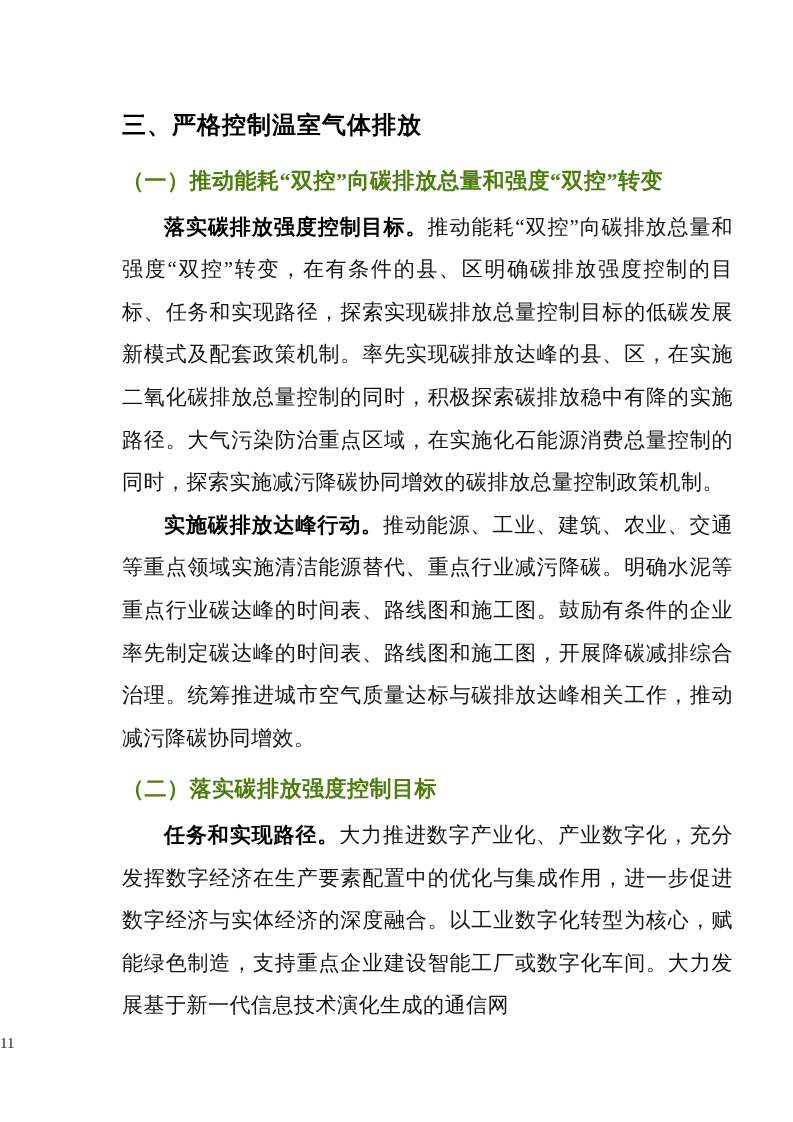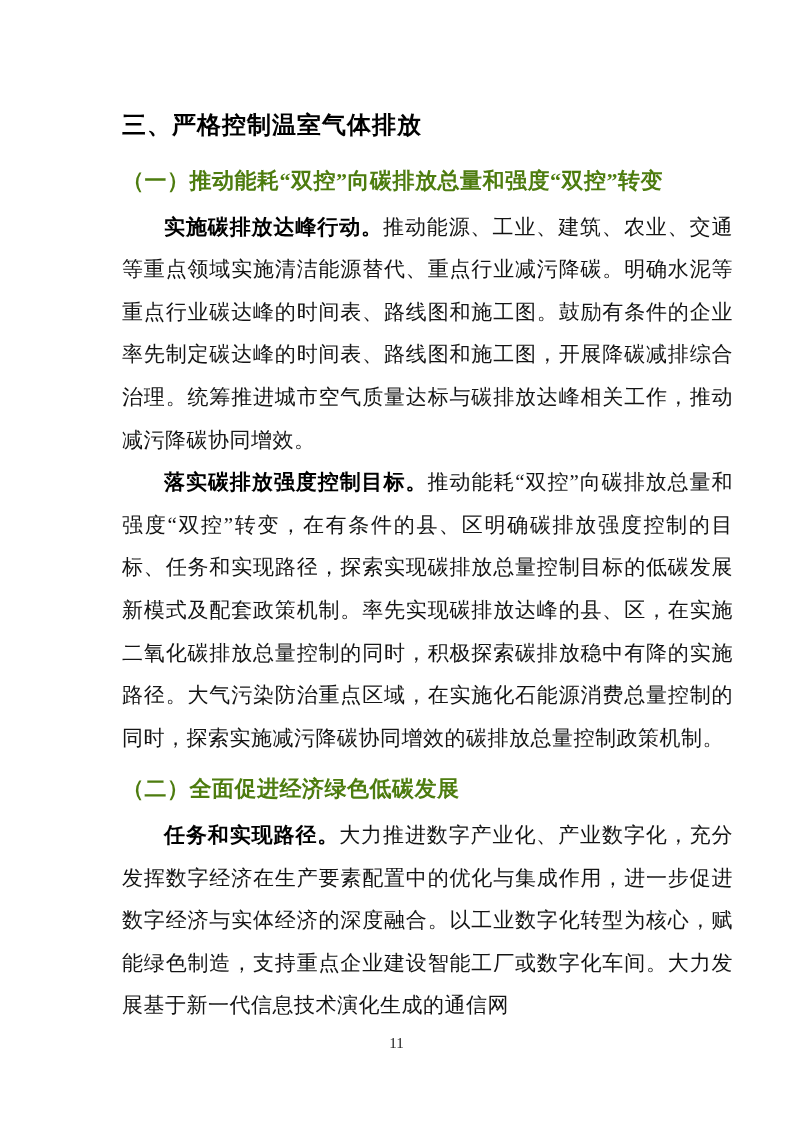--- a/index.html
+++ b/index.html
@@ -50,38 +50,38 @@
   }
   .para .lead {
     font-weight: bold;
     color: #000000;
   }
   .page-number {
     position: absolute;
     bottom: 70px;
     left: 0;
     width: 100%;
-    text-align: center;
+    text-align: left;
     font-size: 15px;
     color: #222222;
     font-family: "Liberation Serif", "DejaVu Serif", serif;
   }
 </style>
 </head>
 <body>
 
 <div class="page">
 
   <h1 class="doc-title">三、严格控制温室气体排放</h1>
 
   <h2 class="sub-heading">（一）推动能耗“双控”向碳排放总量和强度“双控”转变</h2>
 
+  <p class="para"><strong class="lead">落实碳排放强度控制目标。</strong><span>推动能耗“双控”向碳排放总量和强度“双控”转变，在有条件的县、区明确碳排放强度控制的目标、任务和实现路径，探索实现碳排放总量控制目标的低碳发展新模式及配套政策机制。率先实现碳排放达峰的县、区，在实施二氧化碳排放总量控制的同时，积极探索碳排放稳中有降的实施路径。大气污染防治重点区域，在实施化石能源消费总量控制的同时，探索实施减污降碳协同增效的碳排放总量控制政策机制。</span></p>
+
   <p class="para"><strong class="lead">实施碳排放达峰行动。</strong><span>推动能源、工业、建筑、农业、交通等重点领域实施清洁能源替代、重点行业减污降碳。明确水泥等重点行业碳达峰的时间表、路线图和施工图。鼓励有条件的企业率先制定碳达峰的时间表、路线图和施工图，开展降碳减排综合治理。统筹推进城市空气质量达标与碳排放达峰相关工作，推动减污降碳协同增效。</span></p>
 
-  <p class="para"><strong class="lead">落实碳排放强度控制目标。</strong><span>推动能耗“双控”向碳排放总量和强度“双控”转变，在有条件的县、区明确碳排放强度控制的目标、任务和实现路径，探索实现碳排放总量控制目标的低碳发展新模式及配套政策机制。率先实现碳排放达峰的县、区，在实施二氧化碳排放总量控制的同时，积极探索碳排放稳中有降的实施路径。大气污染防治重点区域，在实施化石能源消费总量控制的同时，探索实施减污降碳协同增效的碳排放总量控制政策机制。</span></p>
-
-  <h2 class="sub-heading second">（二）全面促进经济绿色低碳发展</h2>
+  <h2 class="sub-heading second">（二）落实碳排放强度控制目标</h2>
 
   <p class="para"><strong class="lead">任务和实现路径。</strong><span>大力推进数字产业化、产业数字化，充分发挥数字经济在生产要素配置中的优化与集成作用，进一步促进数字经济与实体经济的深度融合。以工业数字化转型为核心，赋能绿色制造，支持重点企业建设智能工厂或数字化车间。大力发展基于新一代信息技术演化生成的通信网</span></p>
 
   <div class="page-number">11</div>
 
 </div>
 
 </body></html>

